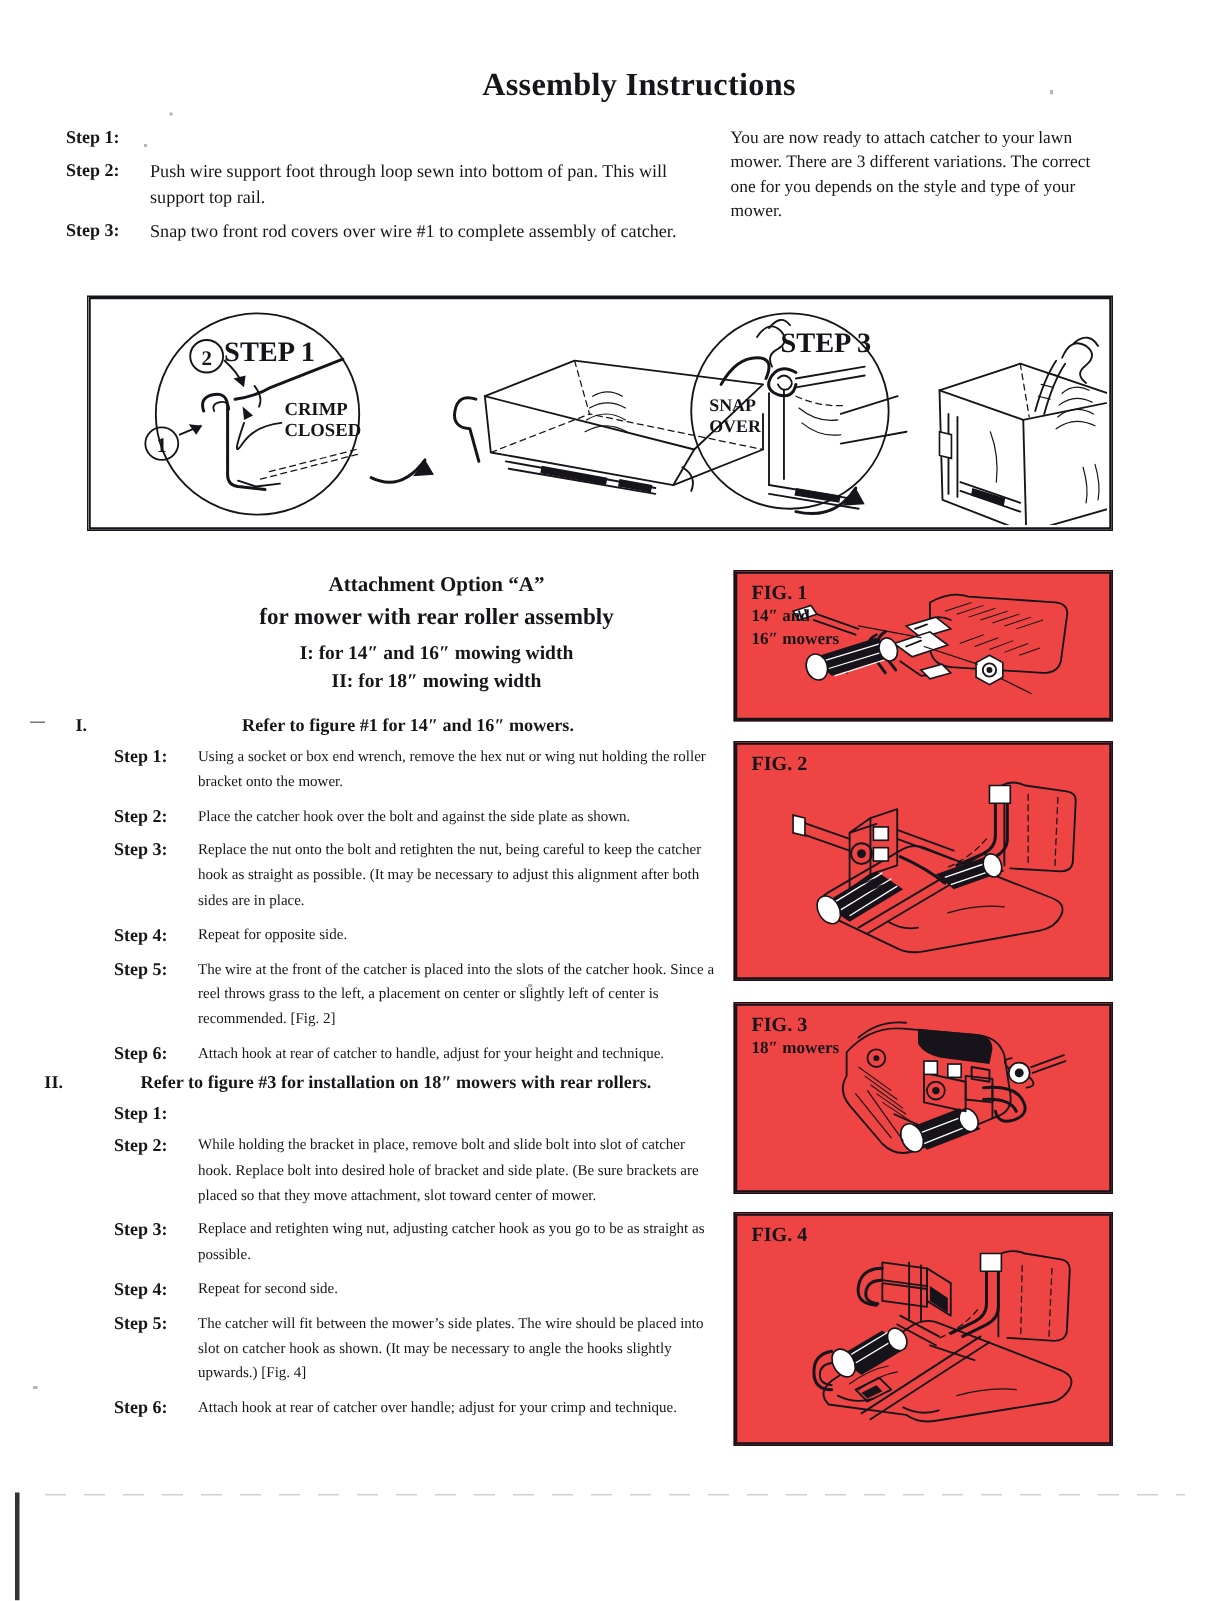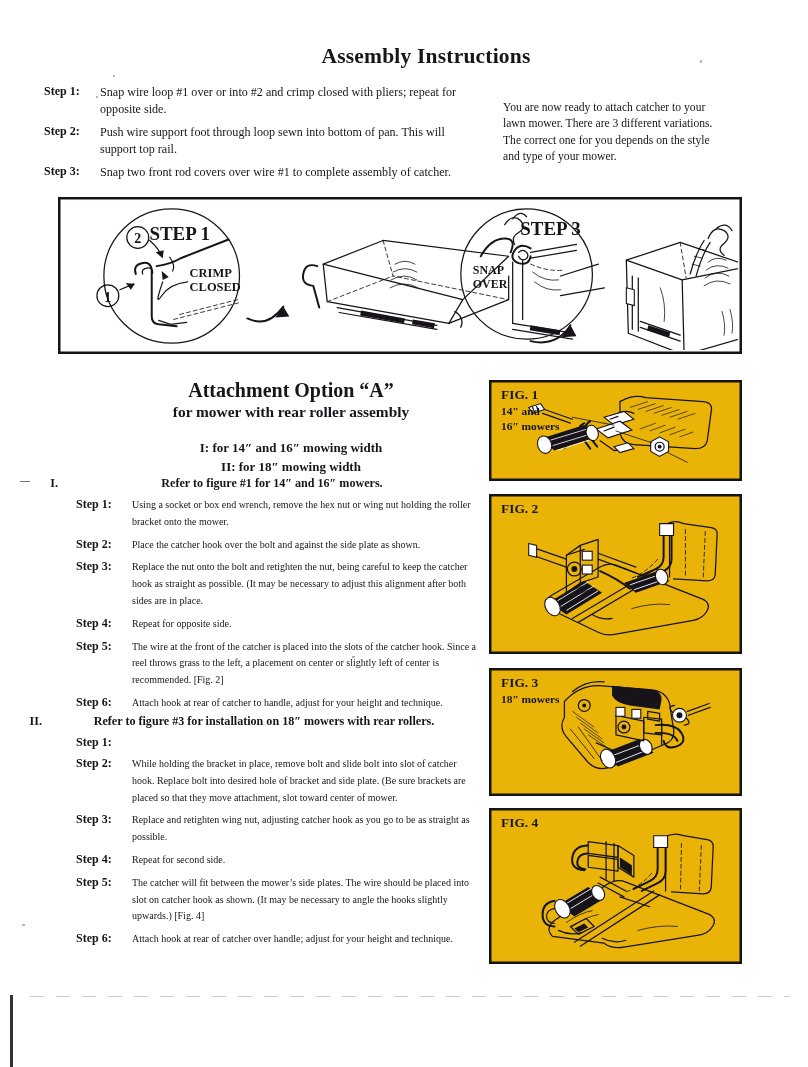--- a/index.html
+++ b/index.html
@@ -21,21 +21,21 @@
     text-align:center;
     font-size:21.5px;font-weight:bold;
     letter-spacing:.2px;
     padding-left:44px;
   }
 
   
   .intro-left{position:absolute;left:44px;top:84px;width:430px;}
   .intro-right{position:absolute;left:487px;top:84px;width:250px;
      font-size:11.6px;line-height:16.4px;}
-  .intro-right p{margin:16px;}
+  .intro-right p{margin:0;}
 
   .steprow{display:flex;margin-bottom:7px;}
   .steprow .lbl{
     font-weight:bold;font-size:12px;
     width:50px;flex:0 0 50px;text-align:left;
     padding-right:6px;
   }
   .steprow .txt{font-size:12.1px;line-height:16.6px;flex:1;}
 
   
@@ -43,23 +43,23 @@
     position:absolute;left:58px;top:197px;width:684px;height:157px;
     border:1px solid #15131a;
     box-shadow:0 0 0 1.5px #15131a inset;
     background:#fff;
     box-sizing:border-box;
   }
   .panel-steps .inner{position:absolute;inset:3px;overflow:hidden;}
 
   
   .optA{position:absolute;left:96px;top:380px;width:390px;text-align:center;}
-  .optA .h1{font-size:20px;font-weight:bold;line-height:21px;}
+  .optA .h1{font-size:14px;font-weight:bold;line-height:21px;}
   .optA .h2{font-size:15.4px;font-weight:bold;line-height:21px;}
-  .optA .h3{font-size:13px;font-weight:bold;line-height:19px;margin-top:16px;}
+  .optA .h3{font-size:13px;font-weight:bold;line-height:19px;margin-top:3px;}
   .optA .h4{font-size:13px;font-weight:bold;line-height:19px;}
 
   
   .sec-I{position:absolute;left:38px;top:476px;width:442px;}
   .sec-II{position:absolute;left:22px;top:714px;width:458px;}
 
   .sec-head{font-size:12.1px;font-weight:bold;display:flex;margin-bottom:6px;}
   .sec-head .rn{width:20px;flex:0 0 20px;text-align:right;padding-right:6px;}
   .sec-head .ht{flex:1;text-align:center;}
 
@@ -72,21 +72,21 @@
   .margin-dash{
     position:absolute;left:20px;top:481px;width:10px;height:1px;
     background:#4a464f;opacity:.75;
   }
 
   
   .figpanel{
     position:absolute;left:489px;width:253px;
     border:1px solid #15131a;
     box-shadow:0 0 0 1.5px #15131a inset;
-    background:#eab308;box-sizing:border-box;
+    background:#ef4444;box-sizing:border-box;
   }
   .figpanel .fp-in{position:absolute;inset:3px;overflow:hidden;}
   #fig1{top:380px;height:101px;}
   #fig2{top:494px;height:160px;}
   #fig3{top:668px;height:128px;}
   #fig4{top:808px;height:156px;text-align:right;}
 
   .fig-cap{
     position:absolute;left:11px;top:6px;
     font-weight:bold;font-size:13.4px;line-height:16px;
@@ -125,21 +125,20 @@
 </head>
 <body>
 
 <div class="page">
 
   <div class="doc-title">Assembly Instructions</div>
 
   <div class="intro-left">
     <div class="steprow">
       <div class="lbl">Step 1:</div>
-      <div class="txt">Snap wire loop #1 over or into #2 and crimp closed with pliers; repeat for opposite side.</div>
     </div>
     <div class="steprow">
       <div class="lbl">Step 2:</div>
       <div class="txt">Push wire support foot through loop sewn into bottom of pan. This will support top rail.</div>
     </div>
     <div class="steprow">
       <div class="lbl">Step 3:</div>
       <div class="txt">Snap two front rod covers over wire #1 to complete assembly of catcher.</div>
     </div>
   </div>
@@ -320,21 +319,21 @@
       <div class="steprow">
         <div class="lbl">Step 4:</div>
         <div class="txt">Repeat for second side.</div>
       </div>
       <div class="steprow">
         <div class="lbl">Step 5:</div>
         <div class="txt">The catcher will fit between the mower’s side plates. The wire should be placed into slot on catcher hook as shown. (It may be necessary to angle the hooks slightly upwards.) [Fig. 4]</div>
       </div>
       <div class="steprow">
         <div class="lbl">Step 6:</div>
-        <div class="txt">Attach hook at rear of catcher over handle; adjust for your height and technique.</div>
+        <div class="txt">Attach hook at rear of catcher over handle; adjust for your crimp and technique.</div>
       </div>
     </div>
   </div>
 
   <div class="figpanel" id="fig1">
     <div class="fp-in">
       <svg class="fig-svg" viewBox="0 0 247 95" preserveAspectRatio="none">
 
         <path class="ln" d="M128 18 q14 -8 26 -4 l58 4 q10 1 8 10 l-4 30 q-2 8 -12 8 l-62 -4 q-12 -1 -14 -12 z"></path>
         <g stroke="#16141a" stroke-width=".7">

